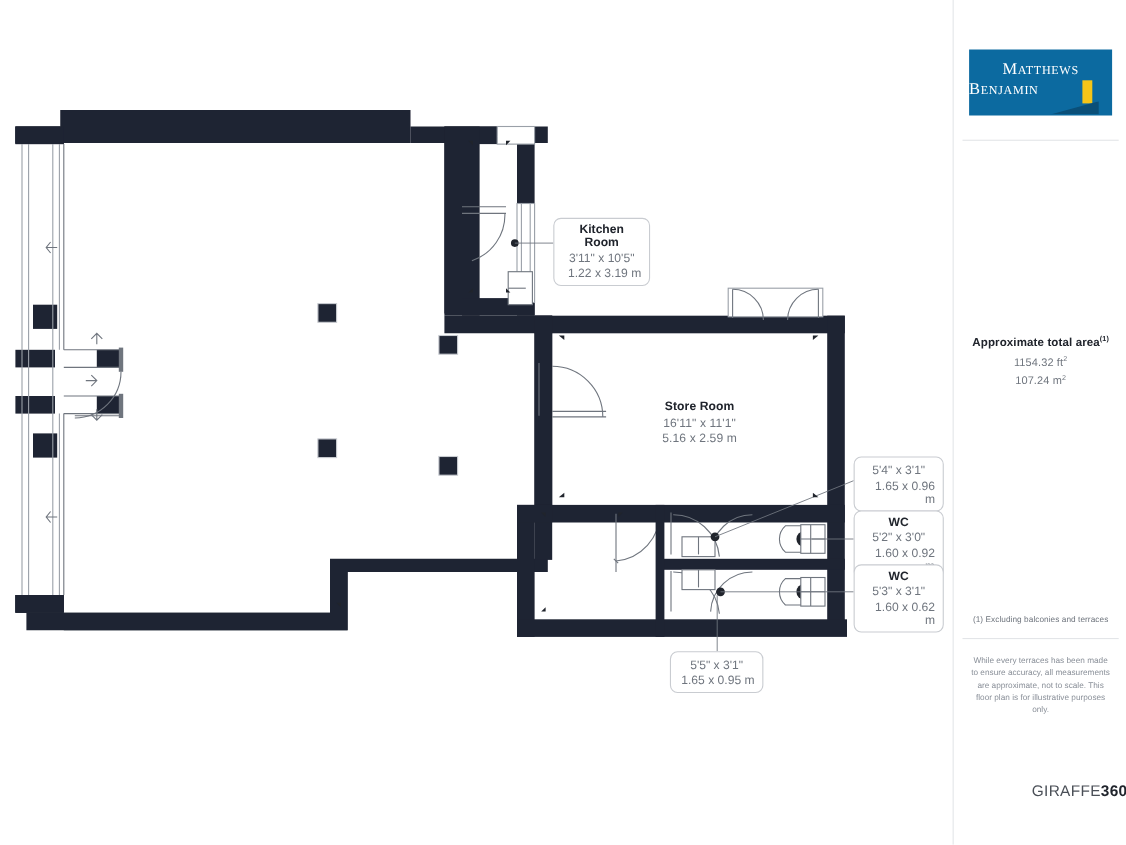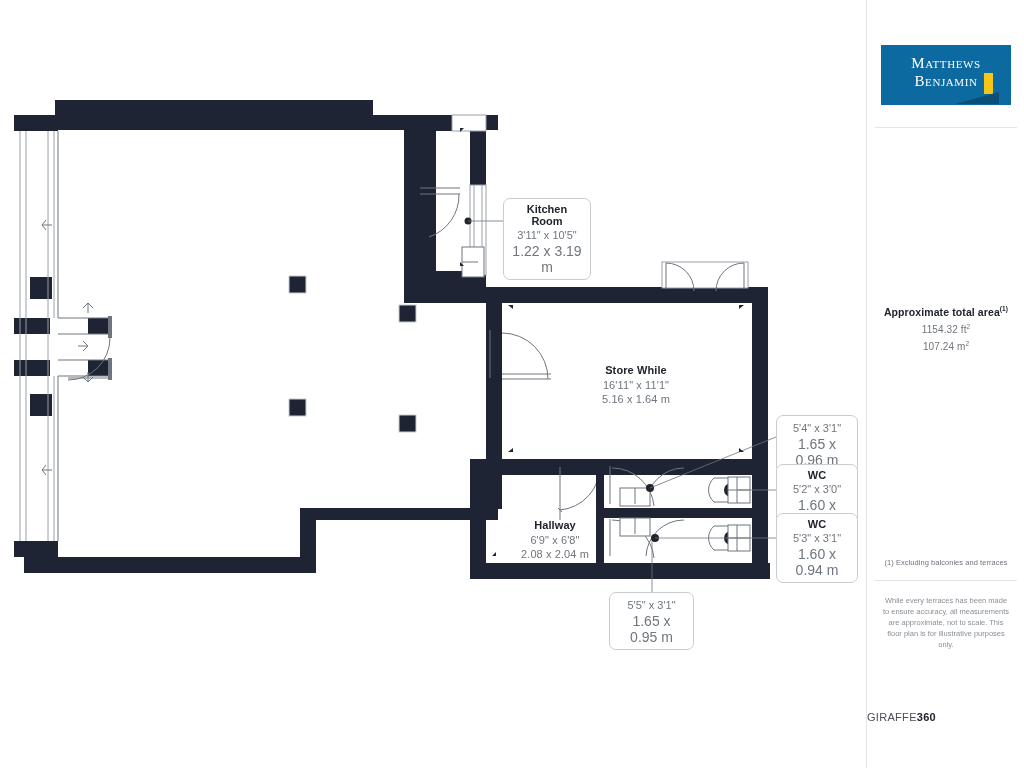--- a/index.html
+++ b/index.html
@@ -10,58 +10,58 @@
   
   #panel{position:absolute;left:866px;top:0;width:158px;height:768px;background:#fff;
          border-left:1px solid #e3e5e8;box-sizing:border-box;}
   .panel-div{position:absolute;left:8px;width:142px;height:1px;background:#e3e5e8;}
 
   #logo{position:absolute;left:14px;top:45px;width:130px;height:60px;background:#0c6aa0;
         overflow:hidden;}
   #logo .l1{position:absolute;left:0;top:10px;width:130px;text-align:center;color:#fff;
         font-family:"Liberation Serif",serif;font-size:15px;letter-spacing:.6px;
         font-variant:small-caps;white-space:nowrap;}
-  #logo .l2{position:absolute;left:0;top:28px;width:130px;text-align:center;color:#fff;
+  #logo .l2{position:absolute;left:0;top:28px;width:130px;text-align:left;color:#fff;
         font-family:"Liberation Serif",serif;font-size:15px;letter-spacing:.6px;
         font-variant:small-caps;white-space:nowrap;}
   #logo .bar{position:absolute;right:18px;top:28px;width:9px;height:21px;background:#f5c518;}
   #logo .shade{position:absolute;right:12px;top:47px;width:44px;height:12px;
         background:#0a4f78;
         clip-path:polygon(100% 0,100% 100%,0 100%);}
 
   #areaBlock{position:absolute;left:0;top:305px;width:158px;text-align:center;}
   #areaBlock .ttl{font-size:10.5px;font-weight:bold;color:#20242c;letter-spacing:.1px;}
   #areaBlock .ttl sup{font-size:6.5px;font-weight:bold;}
   #areaBlock .v{font-size:10px;color:#6f757e;margin-top:5px;letter-spacing:.1px;}
   #areaBlock .v sup{font-size:6.5px;}
 
   #footnote{position:absolute;left:0;top:558px;width:158px;text-align:center;
             font-size:7.5px;color:#6f757e;letter-spacing:.05px;}
   #disc{position:absolute;left:14px;top:595px;width:130px;text-align:center;
         font-size:7.5px;line-height:11px;color:#8a9099;}
   #disc p{margin:0 0 10px 0;}
-  #brand{position:absolute;left:0;top:711px;width:158px;text-align:left;
-         font-size:11px;color:#4a4f57;letter-spacing:.3px;}
+  #brand{position:absolute;left:0;top:711px;width:158px;text-align:right;
+         font-size:14px;color:#4a4f57;letter-spacing:.3px;}
   #brand b{color:#20242c;font-weight:bold;}
 
   
   #plan{position:absolute;left:0;top:0;width:866px;height:768px;}
 
   
   .rlabel{position:absolute;text-align:center;white-space:nowrap;}
   .rlabel .nm{font-size:11px;font-weight:bold;color:#20242c;letter-spacing:.1px;}
   .rlabel .d1{font-size:11px;color:#6f757e;margin-top:3px;letter-spacing:.1px;}
   .rlabel .d2{font-size:11px;color:#6f757e;margin-top:2px;letter-spacing:.1px;}
 
   
   .callout{position:absolute;background:#fff;border:1px solid #c9ccd1;border-radius:7px;
            text-align:center;box-sizing:border-box;padding:4px 7px;}
   .callout .nm{font-size:11px;font-weight:bold;color:#20242c;}
   .callout .d1{font-size:11px;color:#6f757e;margin-top:2px;}
-  .callout .d2{font-size:14px;color:#6f757e;margin-top:2px;}
+  .callout .d2{font-size:11px;color:#6f757e;margin-top:2px;text-align:right;}
 </style>
 </head>
 <body>
 
 <div id="page">
 
   <svg id="plan" viewBox="0 0 866 768" width="866" height="768">
     <defs>
       <style>
         .w   { fill:#1e2433; }
@@ -226,30 +226,25 @@
       <path d="M426,128 l4,0 l0,4 z"></path>
       <path d="M464,128 l-4,0 l0,4 z"></path>
       <path d="M426,266 l4,0 l0,-4 z"></path>
       <path d="M464,266 l-4,0 l0,-4 z"></path>
       <path d="M306,548 l4,0 l0,4 z"></path>
     </g>
   </svg>
 
 
   <div class="rlabel" style="left:566px;top:364px;width:140px;">
-    <div class="nm">Store While</div>
+    <div class="nm">Store Room</div>
     <div class="d1">16'11" x 11'1"</div>
-    <div class="d2">5.16 x 1.64 m</div>
-  </div>
-
-  <div class="rlabel" style="left:485px;top:519px;width:140px;">
-    <div class="nm">Hallway</div>
-    <div class="d1">6'9" x 6'8"</div>
-    <div class="d2">2.08 x 2.04 m</div>
-  </div>
+    <div class="d2">5.16 x 2.59 m</div>
+  </div>
+
 
   <div class="callout" style="left:503px;top:198px;width:88px;">
     <div class="nm">Kitchen Room</div>
     <div class="d1">3'11" x 10'5"</div>
     <div class="d2">1.22 x 3.19 m</div>
   </div>
 
   <div class="callout" style="left:776px;top:415px;width:82px;">
     <div class="d1">5'4" x 3'1"</div>
     <div class="d2">1.65 x 0.96 m</div>
@@ -257,21 +252,21 @@
 
   <div class="callout" style="left:776px;top:464px;width:82px;">
     <div class="nm">WC</div>
     <div class="d1">5'2" x 3'0"</div>
     <div class="d2">1.60 x 0.92 m</div>
   </div>
 
   <div class="callout" style="left:776px;top:513px;width:82px;">
     <div class="nm">WC</div>
     <div class="d1">5'3" x 3'1"</div>
-    <div class="d2">1.60 x 0.94 m</div>
+    <div class="d2">1.60 x 0.62 m</div>
   </div>
 
   <div class="callout" style="left:609px;top:592px;width:85px;">
     <div class="d1">5'5" x 3'1"</div>
     <div class="d2">1.65 x 0.95 m</div>
   </div>
 
   <div id="panel">
 
     <div id="logo">

